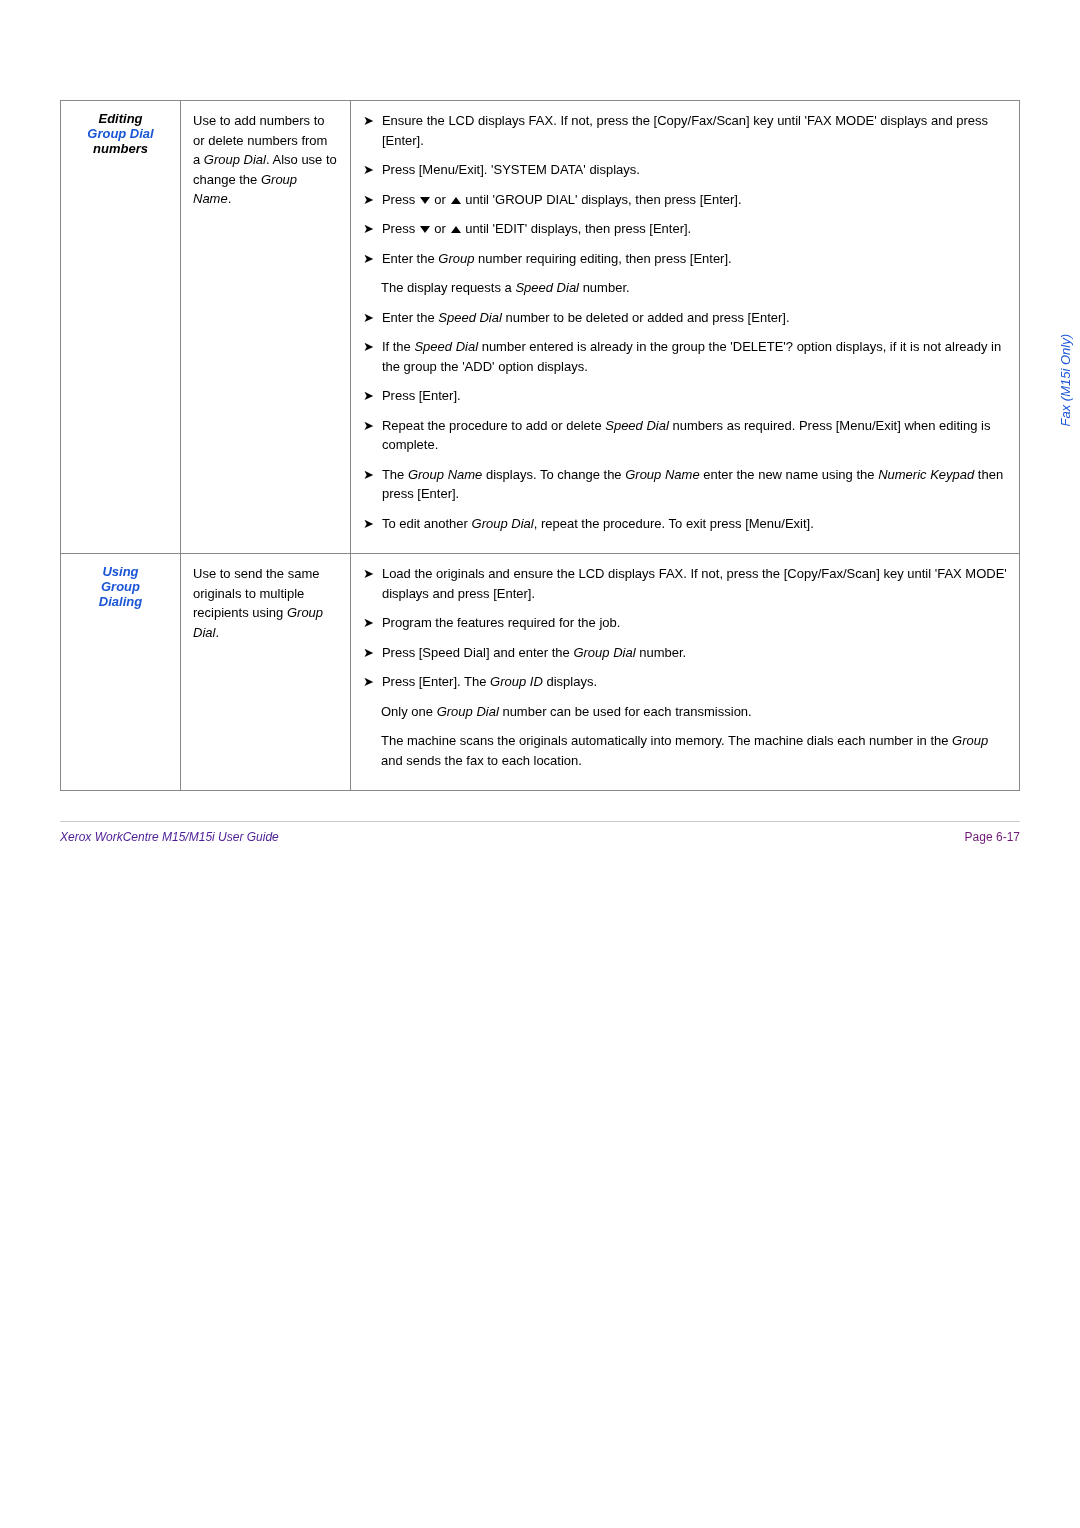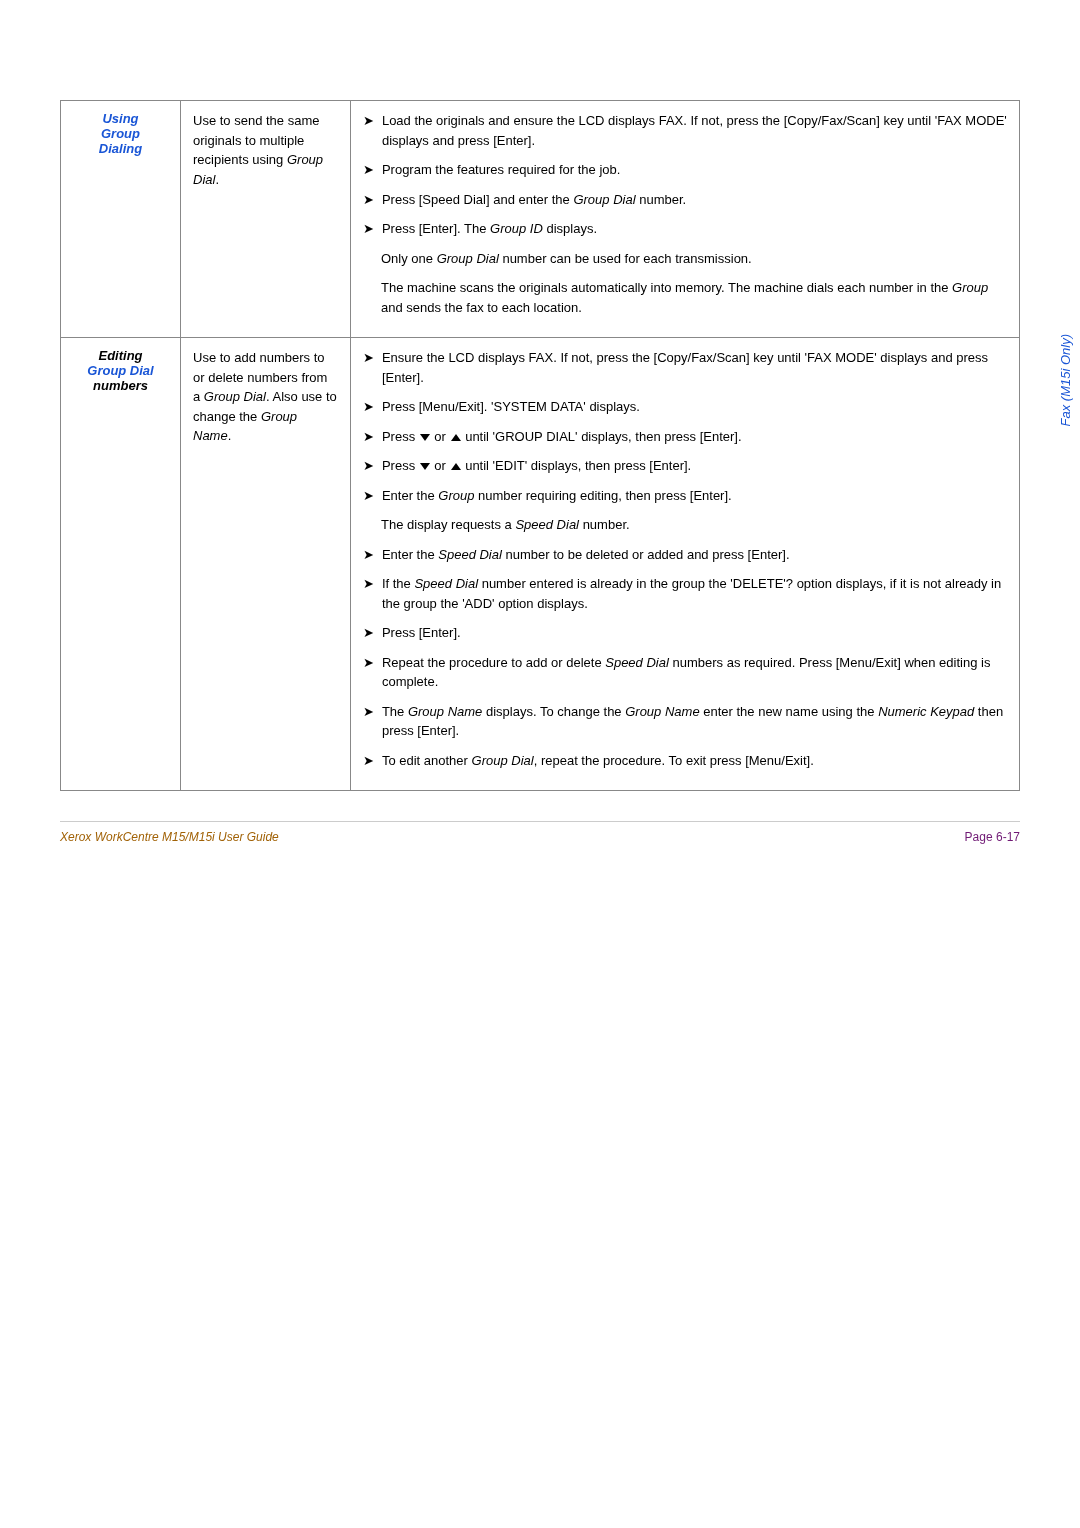--- a/index.html
+++ b/index.html
@@ -141,21 +141,21 @@
       display: flex;
       justify-content: space-between;
       margin-top: 30px;
       padding-top: 8px;
       border-top: 1px solid #ccc;
     }
 
     .footer-left {
       font-style: italic;
       font-size: 12px;
-      color: #a16207;
+      color: #4c1d95;
     }
 
     .footer-right {
       font-size: 12px;
       color: #701a75;
     }
 
     .down-arrow {
       display: inline-block;
       width: 0;
@@ -185,20 +185,84 @@
 
   <div class="side-label-container">
     <span class="side-label">Fax (M15i Only)</span>
   </div>
 
   <table class="main-table">
 
     <tbody>
         <tr>
       <td class="col-header">
+        <div class="header-editing">Editing</div>
+        <div class="header-group-dial">Group Dial</div>
+        <div class="header-numbers">numbers</div>
+      </td>
+      <td class="col-desc">
+        <span class="desc-text">
+          Use to add numbers to or delete numbers from a <span class="italic">Group Dial</span>. Also use to change the <span class="italic">Group Name</span>.
+        </span>
+      </td>
+      <td class="col-steps">
+        <ul class="steps-list">
+          <li class="step-item">
+            <span class="step-arrow">➤</span>
+            <span>Ensure the LCD displays FAX. If not, press the [Copy/Fax/Scan] key until 'FAX MODE' displays and press [Enter].</span>
+          </li>
+          <li class="step-item">
+            <span class="step-arrow">➤</span>
+            <span>Press [Menu/Exit]. 'SYSTEM DATA' displays.</span>
+          </li>
+          <li class="step-item">
+            <span class="step-arrow">➤</span>
+            <span>Press <span class="down-arrow"></span> or <span class="up-arrow"></span> until 'GROUP DIAL' displays, then press [Enter].</span>
+          </li>
+          <li class="step-item">
+            <span class="step-arrow">➤</span>
+            <span>Press <span class="down-arrow"></span> or <span class="up-arrow"></span> until 'EDIT' displays, then press [Enter].</span>
+          </li>
+          <li class="step-item">
+            <span class="step-arrow">➤</span>
+            <span>Enter the <span class="italic">Group</span> number requiring editing, then press [Enter].</span>
+          </li>
+          <li class="step-note">
+            The display requests a <span class="italic">Speed Dial</span> number.
+          </li>
+          <li class="step-item">
+            <span class="step-arrow">➤</span>
+            <span>Enter the <span class="italic">Speed Dial</span> number to be deleted or added and press [Enter].</span>
+          </li>
+          <li class="step-item">
+            <span class="step-arrow">➤</span>
+            <span>If the <span class="italic">Speed Dial</span> number entered is already in the group the 'DELETE'? option displays, if it is not already in the group the 'ADD' option displays.</span>
+          </li>
+          <li class="step-item">
+            <span class="step-arrow">➤</span>
+            <span>Press [Enter].</span>
+          </li>
+          <li class="step-item">
+            <span class="step-arrow">➤</span>
+            <span>Repeat the procedure to add or delete <span class="italic">Speed Dial</span> numbers as required. Press [Menu/Exit] when editing is complete.</span>
+          </li>
+          <li class="step-item">
+            <span class="step-arrow">➤</span>
+            <span>The <span class="italic">Group Name</span> displays. To change the <span class="italic">Group Name</span> enter the new name using the <span class="italic">Numeric Keypad</span> then press [Enter].</span>
+          </li>
+          <li class="step-item">
+            <span class="step-arrow">➤</span>
+            <span>To edit another <span class="italic">Group Dial</span>, repeat the procedure. To exit press [Menu/Exit].</span>
+          </li>
+        </ul>
+      </td>
+    </tr>
+
+    <tr>
+      <td class="col-header">
         <div class="header-using">Using</div>
         <div class="header-group">Group</div>
         <div class="header-dialing">Dialing</div>
       </td>
       <td class="col-desc">
         <span class="desc-text">
           Use to send the same originals to multiple recipients using <span class="italic">Group Dial</span>.
         </span>
       </td>
       <td class="col-steps">
@@ -221,84 +285,20 @@
           </li>
           <li class="step-note">
             Only one <span class="italic">Group Dial</span> number can be used for each transmission.
           </li>
           <li class="step-note">
             The machine scans the originals automatically into memory. The machine dials each number in the <span class="italic">Group</span> and sends the fax to each location.
           </li>
         </ul>
       </td>
     </tr>
-
-    <tr>
-      <td class="col-header">
-        <div class="header-editing">Editing</div>
-        <div class="header-group-dial">Group Dial</div>
-        <div class="header-numbers">numbers</div>
-      </td>
-      <td class="col-desc">
-        <span class="desc-text">
-          Use to add numbers to or delete numbers from a <span class="italic">Group Dial</span>. Also use to change the <span class="italic">Group Name</span>.
-        </span>
-      </td>
-      <td class="col-steps">
-        <ul class="steps-list">
-          <li class="step-item">
-            <span class="step-arrow">➤</span>
-            <span>Ensure the LCD displays FAX. If not, press the [Copy/Fax/Scan] key until 'FAX MODE' displays and press [Enter].</span>
-          </li>
-          <li class="step-item">
-            <span class="step-arrow">➤</span>
-            <span>Press [Menu/Exit]. 'SYSTEM DATA' displays.</span>
-          </li>
-          <li class="step-item">
-            <span class="step-arrow">➤</span>
-            <span>Press <span class="down-arrow"></span> or <span class="up-arrow"></span> until 'GROUP DIAL' displays, then press [Enter].</span>
-          </li>
-          <li class="step-item">
-            <span class="step-arrow">➤</span>
-            <span>Press <span class="down-arrow"></span> or <span class="up-arrow"></span> until 'EDIT' displays, then press [Enter].</span>
-          </li>
-          <li class="step-item">
-            <span class="step-arrow">➤</span>
-            <span>Enter the <span class="italic">Group</span> number requiring editing, then press [Enter].</span>
-          </li>
-          <li class="step-note">
-            The display requests a <span class="italic">Speed Dial</span> number.
-          </li>
-          <li class="step-item">
-            <span class="step-arrow">➤</span>
-            <span>Enter the <span class="italic">Speed Dial</span> number to be deleted or added and press [Enter].</span>
-          </li>
-          <li class="step-item">
-            <span class="step-arrow">➤</span>
-            <span>If the <span class="italic">Speed Dial</span> number entered is already in the group the 'DELETE'? option displays, if it is not already in the group the 'ADD' option displays.</span>
-          </li>
-          <li class="step-item">
-            <span class="step-arrow">➤</span>
-            <span>Press [Enter].</span>
-          </li>
-          <li class="step-item">
-            <span class="step-arrow">➤</span>
-            <span>Repeat the procedure to add or delete <span class="italic">Speed Dial</span> numbers as required. Press [Menu/Exit] when editing is complete.</span>
-          </li>
-          <li class="step-item">
-            <span class="step-arrow">➤</span>
-            <span>The <span class="italic">Group Name</span> displays. To change the <span class="italic">Group Name</span> enter the new name using the <span class="italic">Numeric Keypad</span> then press [Enter].</span>
-          </li>
-          <li class="step-item">
-            <span class="step-arrow">➤</span>
-            <span>To edit another <span class="italic">Group Dial</span>, repeat the procedure. To exit press [Menu/Exit].</span>
-          </li>
-        </ul>
-      </td>
-    </tr>
   </tbody>
     </table>
 
   <div class="footer">
     <span class="footer-left">Xerox WorkCentre M15/M15i User Guide</span>
     <span class="footer-right">Page 6-17</span>
   </div>
 
 </div>
 

